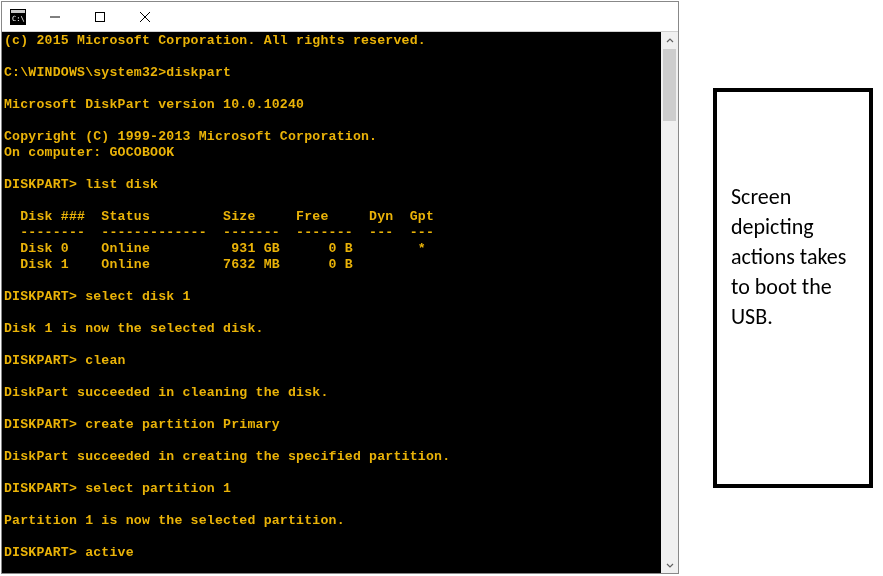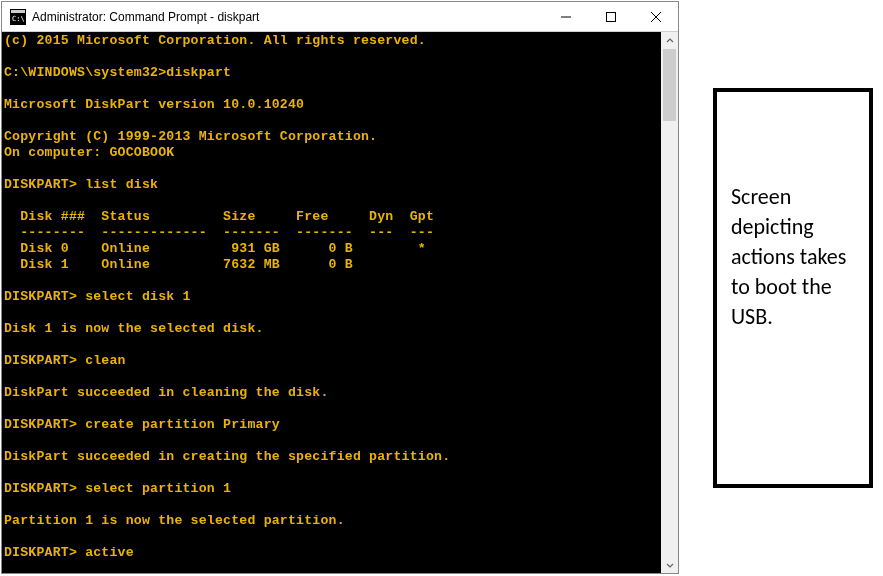--- a/index.html
+++ b/index.html
@@ -123,21 +123,20 @@
 
 <div class="window">
   <div class="title-bar">
     <span class="title-icon">
       <svg viewBox="0 0 16 16">
         <rect x="0" y="0" width="16" height="16" fill="#000"></rect>
         <rect x="1" y="1" width="14" height="3" fill="#ccc"></rect>
         <text x="2" y="12" font-size="7" fill="#fff" font-family="monospace">C:\</text>
       </svg>
     </span>
-    <span class="title-text">Administrator: Command Prompt - diskpart</span>
     <div class="win-buttons">
       <button class="win-btn">
         <svg width="10" height="10" viewBox="0 0 10 10">
             <line x1="0" y1="5" x2="10" y2="5" stroke="#000" stroke-width="1"></line>
           </svg>
       </button>
       <button class="win-btn">
         <svg width="10" height="10" viewBox="0 0 10 10">
             <rect x="0.5" y="0.5" width="9" height="9" fill="none" stroke="#000" stroke-width="1"></rect>
           </svg>

